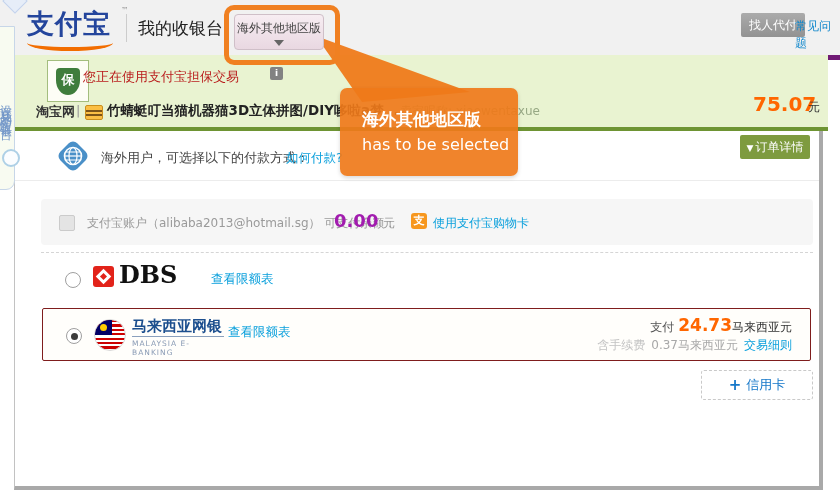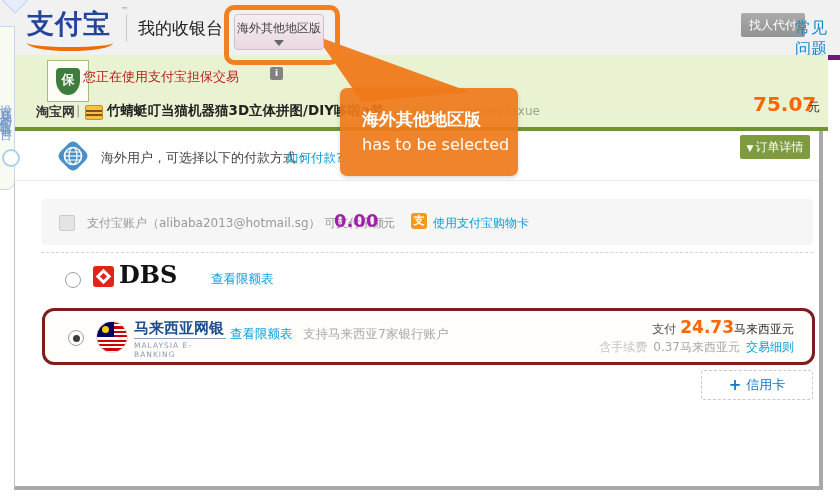--- a/index.html
+++ b/index.html
@@ -14,21 +14,21 @@
   .logo-tm{position:absolute;right:-6px;top:0px;font-size:8px;color:#999;}
   .hdr-div{position:absolute;left:126px;top:14px;height:28px;border-left:1px solid #ccc;}
   .page-title{position:absolute;left:138px;top:17px;font-size:17px;color:#222;}
   .region-btn{position:absolute;left:234px;top:14px;width:88px;height:34px;border:1px solid #cfbfc8;border-radius:4px;
     background:linear-gradient(#f7edf2,#e9d8e1);text-align:center;cursor:pointer;z-index:14;}
   .region-btn .lbl{display:block;margin-top:5px;font-size:12px;color:#444;}
   .region-btn .caret{display:block;margin:3px auto 0;width:0;height:0;border-left:5px solid transparent;border-right:5px solid transparent;border-top:6px solid #666;}
   .ring{position:absolute;left:224px;top:5px;width:106px;height:50px;border:5px solid #f08021;border-radius:10px;z-index:13;pointer-events:none;}
   .agent-btn{position:absolute;left:741px;top:13px;width:64px;height:24px;line-height:24px;text-align:center;
     background:linear-gradient(#ababab,#929292);color:#fff;font-size:12px;border-radius:2px;cursor:pointer;}
-  .faq-link{position:absolute;left:795px;top:18px;font-size:16px;color:#1288cc;cursor:pointer;text-decoration:none;}
+  .faq-link{position:absolute;left:795px;top:18px;font-size:12px;color:#1288cc;cursor:pointer;text-decoration:none;}
 
   
   .corner-balloon{position:absolute;left:6px;top:-8px;width:16px;height:16px;background:#e6edf8;border:1px solid #c4d3ec;transform:rotate(45deg);z-index:3;}
   .side-tab{position:absolute;left:-13px;top:26px;width:26px;height:150px;padding:6px 0;background:#f8fbf1;
     border:1px solid #c7d6e8;border-radius:0 0 9px 9px;z-index:5;cursor:pointer;
     writing-mode:vertical-rl;text-orientation:upright;text-align:center;font-size:12px;letter-spacing:3px;color:#7296c8;}
   .side-circle{position:absolute;left:2px;top:149px;width:14px;height:14px;border:2px solid #aed0e6;border-radius:50%;background:#fbfdff;z-index:5;cursor:pointer;}
 
   
   .gbar{position:absolute;left:0;top:55px;width:828px;height:72px;background:#e9f3d1;border-bottom:4px solid #6e9433;z-index:1;}
@@ -77,21 +77,21 @@
 
   
   .dbs-radio{position:absolute;left:50px;top:141px;}
   .dbs-mark{position:absolute;left:78px;top:135px;width:21px;height:21px;background:#e2231a;border-radius:3px;}
   .dbs-mark::before{content:"";position:absolute;left:5px;top:5px;width:11px;height:11px;background:#fff;transform:rotate(45deg);}
   .dbs-mark::after{content:"";position:absolute;left:8px;top:8px;width:5px;height:5px;background:#e2231a;transform:rotate(45deg);}
   .dbs-word{position:absolute;left:104px;top:129px;font-family:"DejaVu Serif","Liberation Serif",serif;font-size:24px;font-weight:bold;color:#111;cursor:pointer;}
   .dbs-link{position:absolute;left:196px;top:140px;font-size:12.5px;color:#0ba0dc;cursor:pointer;text-decoration:none;}
 
   
-  .my-row{position:absolute;left:27px;top:177px;width:767px;height:51px;border:3px solid #7f1d1d;border-radius:12px;background:#fffefb;}
+  .my-row{position:absolute;left:27px;top:177px;width:767px;height:51px;border:1px solid #7f1d1d;border-radius:2px;background:#fffefb;}
   .my-radio{position:absolute;left:23px;top:19px;}
   .flag{position:absolute;left:51px;top:10px;width:30px;height:30px;border-radius:50%;overflow:hidden;border:1px solid #d8d8d8;cursor:pointer;
     background:repeating-linear-gradient(#cc0001 0 2.2px,#ffffff 2.2px 4.4px);}
   .flag::before{content:"";position:absolute;left:0;top:0;width:17px;height:15px;background:#010066;}
   .flag::after{content:"";position:absolute;left:5px;top:4px;width:7px;height:7px;border-radius:50%;background:#ffcc00;}
   .my-name{position:absolute;left:89px;top:8px;font-size:15px;font-weight:bold;color:#1d4f8e;cursor:pointer;}
   .my-sub{position:absolute;left:89px;top:27px;width:92px;font-size:7.5px;letter-spacing:1px;color:#8a9bb5;border-top:1px solid #8aa0bd;padding-top:2px;}
   .my-link{position:absolute;left:185px;top:15px;font-size:12.5px;color:#0ba0dc;cursor:pointer;text-decoration:none;}
   .my-desc{position:absolute;left:258px;top:15px;font-size:12.5px;color:#aaa;}
   .my-pay{position:absolute;right:18px;top:6px;text-align:right;white-space:nowrap;}
@@ -193,21 +193,20 @@
     <div class="dbs-mark"></div>
     <div class="dbs-word">DBS</div>
     <a class="dbs-link">查看限额表</a>
 
     <div class="my-row">
       <div class="radio sel my-radio"></div>
       <div class="flag"></div>
       <div class="my-name">马来西亚网银</div>
       <div class="my-sub">MALAYSIA E-BANKING</div>
       <a class="my-link">查看限额表</a>
-      <div class="my-desc">支持马来西亚7家银行账户</div>
       <div class="my-pay">
         <span class="pl">支付</span><span class="pa">24.73</span><span class="pc">马来西亚元</span>
       </div>
       <div class="my-fee">
         <span class="fl">含手续费</span><span class="fa">0.37马来西亚元</span><a class="fd">交易细则</a>
       </div>
     </div>
 
     <div class="cc-btn">
       <span class="pl">+</span>

